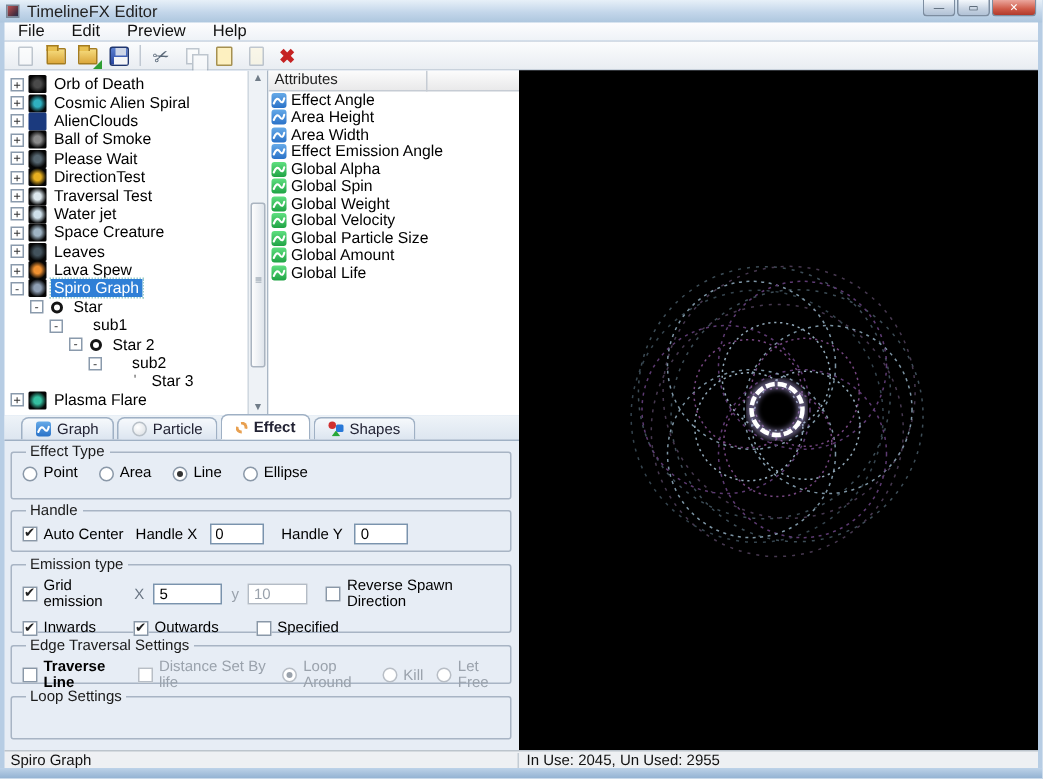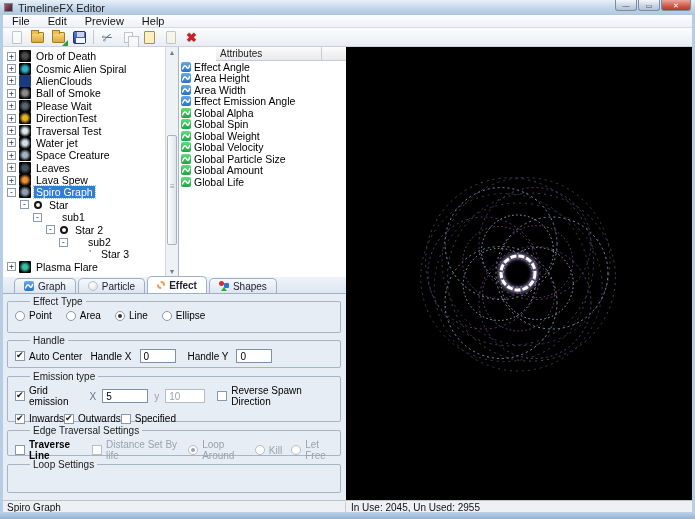--- a/index.html
+++ b/index.html
@@ -60,21 +60,21 @@
   .tlabel { padding:0 2px; }
   .trow.selected .tlabel { background:#2f7fd6; color:#fff; outline:1px dotted #9cc; }
 
   .tree-scroll { position:absolute; right:0; top:0; width:13px; height:230px; background:#eef2f6; border-left:1px solid #d0d8e0; }
   .sarrow { position:absolute; left:0; width:12px; height:11px; color:#707c88; font-size:7px; text-align:center; line-height:11px; }
   .sthumb { position:absolute; left:1px; top:88px; width:10px; height:110px; background:linear-gradient(90deg,#fdfdfd,#dfe5ec); border:1px solid #aab4c0; border-radius:2px; }
   .sthumb::after { content:"≡"; position:absolute; left:2px; top:46px; font-size:8px; color:#8a96a4; }
 
   .attr-panel { position:absolute; left:179px; top:47px; width:167px; height:230px; background:#fff; overflow:hidden; }
   .attr-header { height:14px; background:linear-gradient(#fcfcfc,#e9e9ea); border-bottom:1px solid #c6ccd4;
-    font-size:10px; color:#222; display:flex; align-items:center;margin-left:37px; }
+    font-size:10px; color:#222; display:flex; align-items:center; }
   .attr-header .col1 { width:106px; padding-left:4px; border-right:1px solid #c6ccd4; height:14px; display:flex; align-items:center; }
   .arow { height:11.5px; display:flex; align-items:center; font-size:10.5px; color:#000; padding-left:2px; white-space:nowrap; }
   .aicon { width:10px; height:10px; border-radius:2px; margin-right:3px; flex:none; display:flex; }
 
   .preview { position:absolute; left:346px; top:47px; width:346px; height:453px; background:#000; }
 
   
   .bottom-panel { position:absolute; left:3px; top:277px; width:343px; height:223px; background:#e7edf5; }
   .tabstrip { position:absolute; left:0; top:0; width:343px; height:17px; border-bottom:1px solid #9fb0c4;
     display:flex; align-items:flex-end; padding-left:11px; background:linear-gradient(#eef3f8,#dde6f0); }
@@ -85,21 +85,21 @@
   .tabicon-graph { width:10px; height:10px; border-radius:2px; display:flex; }
   .tabicon-particle { width:10px; height:10px; border-radius:50%; background:radial-gradient(circle at 35% 35%, #fff, #d8dde2); border:1px solid #b8c0c8; }
   .tabicon-effect { width:8px; height:8px; border-radius:50%; border:2px dashed #e8a050; }
   .tabicon-shapes { width:10px; height:10px; position:relative; }
   .tabicon-shapes i { position:absolute; width:5px; height:5px; border-radius:1px; }
   .tabicon-shapes .s1 { left:0; top:0; background:#d03030; border-radius:50%; }
   .tabicon-shapes .s2 { right:0; top:2px; background:#2878d8; }
   .tabicon-shapes .s3 { left:2px; bottom:0; background:#28a838; width:6px; height:4px; clip-path:polygon(50% 0,0 100%,100% 100%); }
 
   fieldset { position:absolute; left:4px; width:334px; border:1px solid #a8b4c4; border-radius:2px; background:transparent; padding:0 7px; }
-  legend { font-size:10px; color:#1a1a1a; padding:0 3px; margin-left:15px; }
+  legend { font-size:10px; color:#1a1a1a; padding:0 3px; margin-left:2px; }
   .fs-effect-type { top:19px; height:37px; }
   .fs-handle { top:58px; height:33px; }
   .fs-emission { top:94px; height:51px; }
   .fs-edge { top:148px; height:31px; }
   .fs-loop { top:182px; height:34px; }
   .ctl-row { display:flex; align-items:center; font-size:10px; color:#000; margin-top:3px; }
   .ctl { display:inline-flex; align-items:center; gap:4px; }
   .cb { width:10px; height:10px; border:1px solid #8a98a8; background:#fff; position:relative; flex:none; }
   .cb.checked::after { content:"✔"; position:absolute; left:0px; top:-2px; font-size:9px; color:#222; }
   .rd { width:10px; height:10px; border:1px solid #8a98a8; background:#fff; border-radius:50%; position:relative; flex:none; }
@@ -471,21 +471,21 @@
         </span>
         <span style="color:#6a7684;">X</span>
         <input type="text" style="width: 46px;" value="5">
         <span class="disabled">y</span>
         <input type="text" class="gray" style="width: 40px;" value="10">
         <span class="ctl" style="margin-left:6px;">
           <span class="cb"></span>
           <span>Reverse Spawn Direction</span>
         </span>
       </div>
-      <div class="ctl-row" style="gap:0; margin-top:6px;">
+      <div class="ctl-row" style="gap:25px; margin-top:6px;">
         <span class="ctl">
           <span class="cb checked"></span>
           <span>Inwards</span>
         </span>
         <span class="ctl">
           <span class="cb checked"></span>
           <span>Outwards</span>
         </span>
         <span class="ctl">
           <span class="cb"></span>

